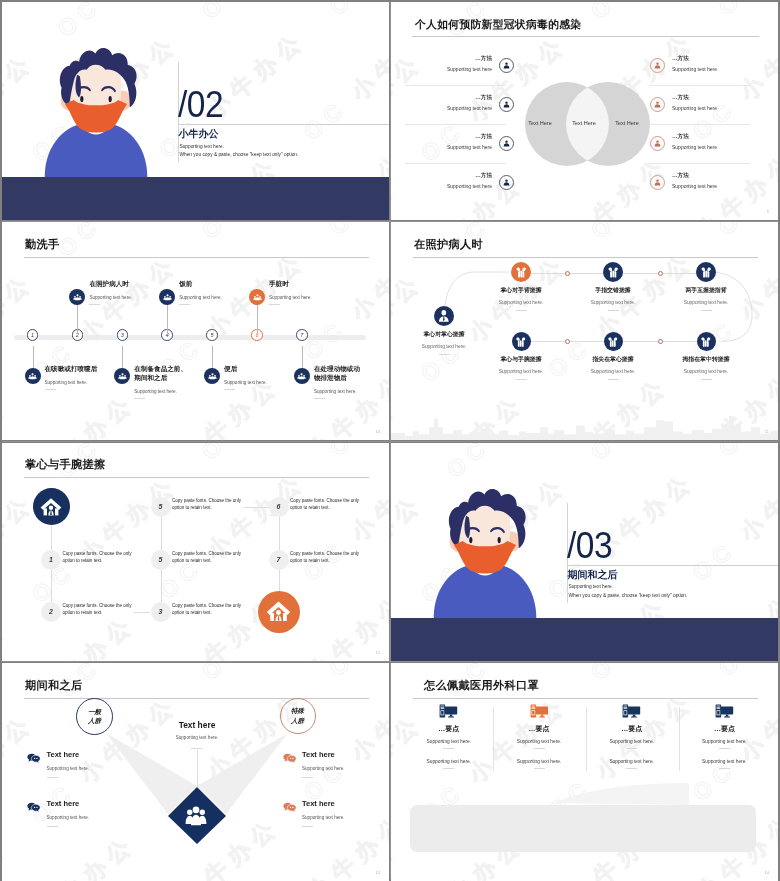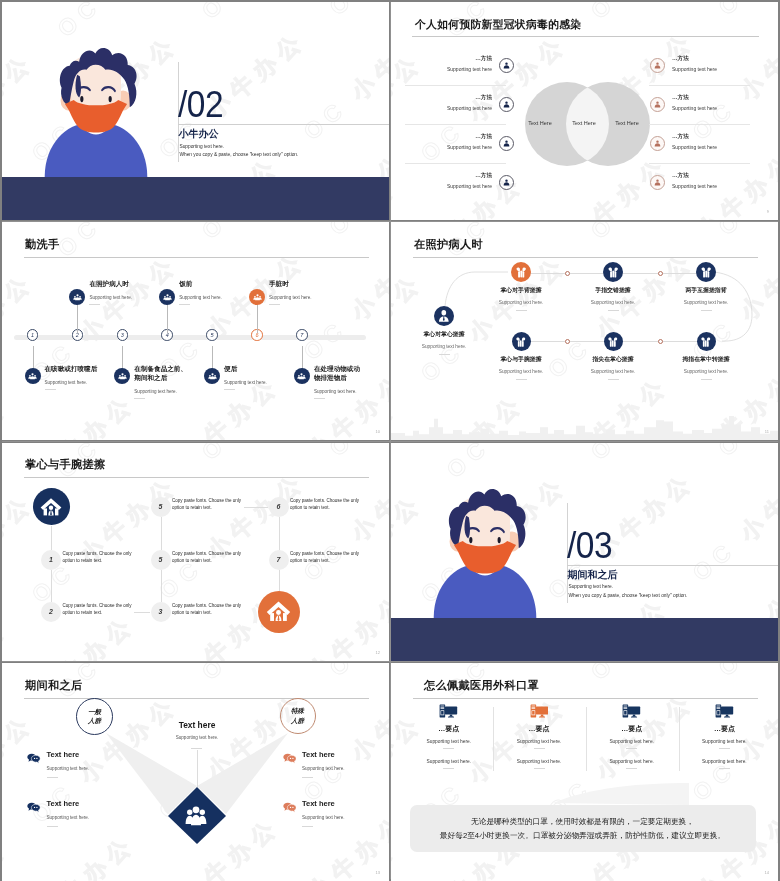--- a/index.html
+++ b/index.html
@@ -681,24 +681,20 @@
           <div class="wmrow i">OC 小牛办公 &nbsp; OC 小牛办公 &nbsp; OC 小牛办公 &nbsp; OC 小牛办公 &nbsp; </div>
           <div class="wmrow">OC 小牛办公 &nbsp; OC 小牛办公 &nbsp; OC 小牛办公 &nbsp; OC 小牛办公 &nbsp; </div>
         </div>
       </div>
     <div class="ttl" style="left:33px;top:14.5px;font-size:11.2px;">怎么佩戴医用外科口罩</div>
     <div class="hr" style="left:22px;top:34.5px;width:345px;"></div>
     <svg width="140" height="28" viewBox="0 0 140 28" style="position:absolute;left:160px;top:118px;">
       <path d="M2 22 C40 6 92 2 138 2 L138 24 Z" fill="#f4f4f4"></path>
     </svg>
     <div class="s8box" style="left:18.5px;top:142px;width:346px;height:47px;"></div>
-    <div class="s8btx" style="left:18.5px;top:152px;width:346px;">
-      <span>无论是哪种类型的口罩，使用时效都是有限的，一定要定期更换，</span><br>
-      <span>最好每2至4小时更换一次。口罩被分泌物弄湿或弄脏，防护性防低，建议立即更换。</span>
-    </div>
     <div id="s8-items">
         <div class="s5line" style="left:101.7px;top:44px;width:1px;height:64px;background:#e2e2e2;"></div>
         <div class="s5line" style="left:195.3px;top:44px;width:1px;height:64px;background:#e2e2e2;"></div>
         <div class="s5line" style="left:288px;top:44px;width:1px;height:64px;background:#e2e2e2;"></div>
         <div style="position:absolute;left:48.4px;top:41px;width:18.8px;height:14.7px;"><svg width="18.8" height="14.664000000000001" viewBox="0 0 24 19">
             <rect x="0.6" y="0.8" width="7.2" height="16.6" rx="0.6" fill="#17355f"></rect>
             <rect x="1.8" y="2.1" width="4.8" height="0.9" fill="#fff"></rect>
             <rect x="1.8" y="3.8" width="4.8" height="0.9" fill="#fff"></rect>
             <rect x="1.8" y="5.5" width="4.8" height="0.9" fill="#fff"></rect>
             <rect x="1.8" y="8.2" width="4.8" height="6.4" fill="#fff"></rect>

